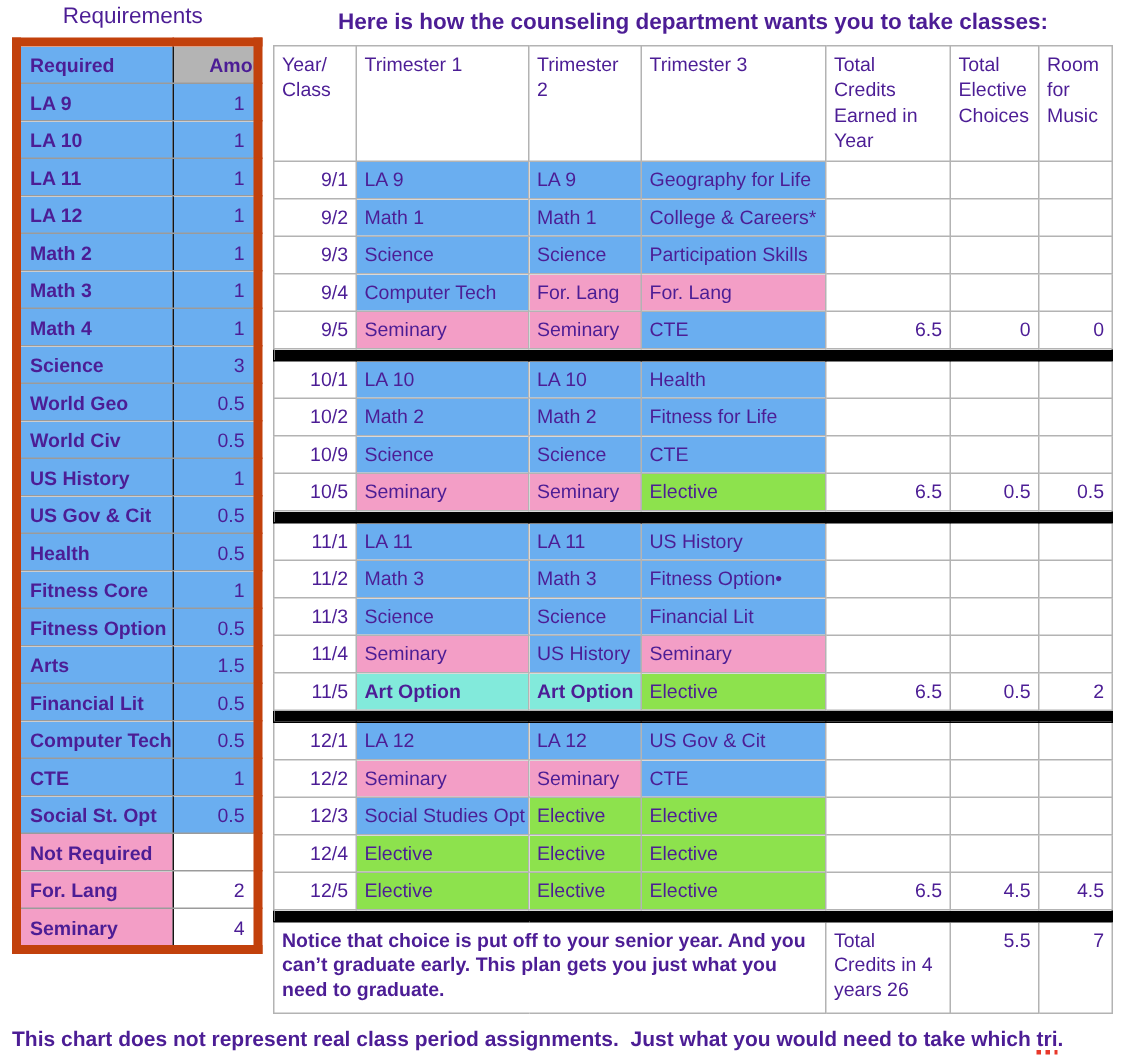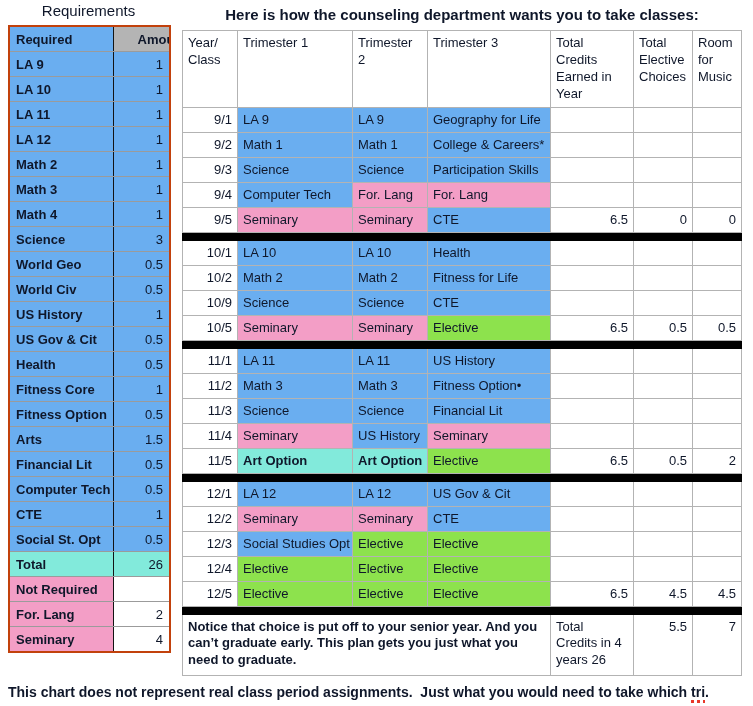--- a/index.html
+++ b/index.html
@@ -1,23 +1,23 @@
 <!DOCTYPE html>
 <html style="--blue: #6AAEF0; --pink: #F39EC6; --green: #8DE24D; --cyan: #82EADB; --gray: #B4B4B4; --spellred: #E8382A;"><head>
 <meta charset="utf-8">
 <style>
   html,body{margin:0;padding:0;background:#fff;}
   .canvas{
     position:relative;width:753px;height:706px;background:#fff;overflow:hidden;
-    font-family:"Liberation Sans","DejaVu Sans",sans-serif;color:#0f172a;
+    font-family:"Liberation Sans","DejaVu Sans",sans-serif;color:#4c1d95;
   }
   
   .left-panel{position:absolute;left:8px;top:2px;width:161px;}
   .left-title{text-align:center;font-size:15px;font-weight:normal;margin:0 0 6px 0;}
-  table.req{border-collapse:collapse;table-layout:fixed;width:161px;border:2px solid #c2410c;}
+  table.req{border-collapse:collapse;table-layout:fixed;width:161px;border:6px solid #c2410c;}
   table.req th,table.req td{
     height:24px;font-size:13px;padding:0 6px;overflow:hidden;white-space:nowrap;
     border-top:1px solid #9b9b9b;border-bottom:1px solid #9b9b9b;
   }
   table.req .lbl{text-align:left;font-weight:bold;border-right:1.5px solid #141414;}
   table.req .amt{text-align:right;font-weight:normal;padding-left:24px;}
   table.req th.amt{font-weight:bold;}
   
   .right-panel{position:absolute;left:182px;top:6px;width:560px;}
   .right-title{text-align:center;font-size:15px;font-weight:bold;margin:0 0 7px 0;}
@@ -146,24 +146,20 @@
             <td class="lbl c-blue">Computer Tech</td>
             <td class="amt c-blue">0.5</td>
           </tr>
           <tr>
             <td class="lbl c-blue">CTE</td>
             <td class="amt c-blue">1</td>
           </tr>
           <tr>
             <td class="lbl c-blue">Social St. Opt</td>
             <td class="amt c-blue">0.5</td>
-          </tr>
-          <tr>
-            <td class="lbl c-cyan">Total</td>
-            <td class="amt c-cyan">26</td>
           </tr>
           <tr>
             <td class="lbl c-pink">Not Required</td>
             <td class="amt c-white"></td>
           </tr>
           <tr>
             <td class="lbl c-pink">For. Lang</td>
             <td class="amt c-white">2</td>
           </tr>
           <tr>

